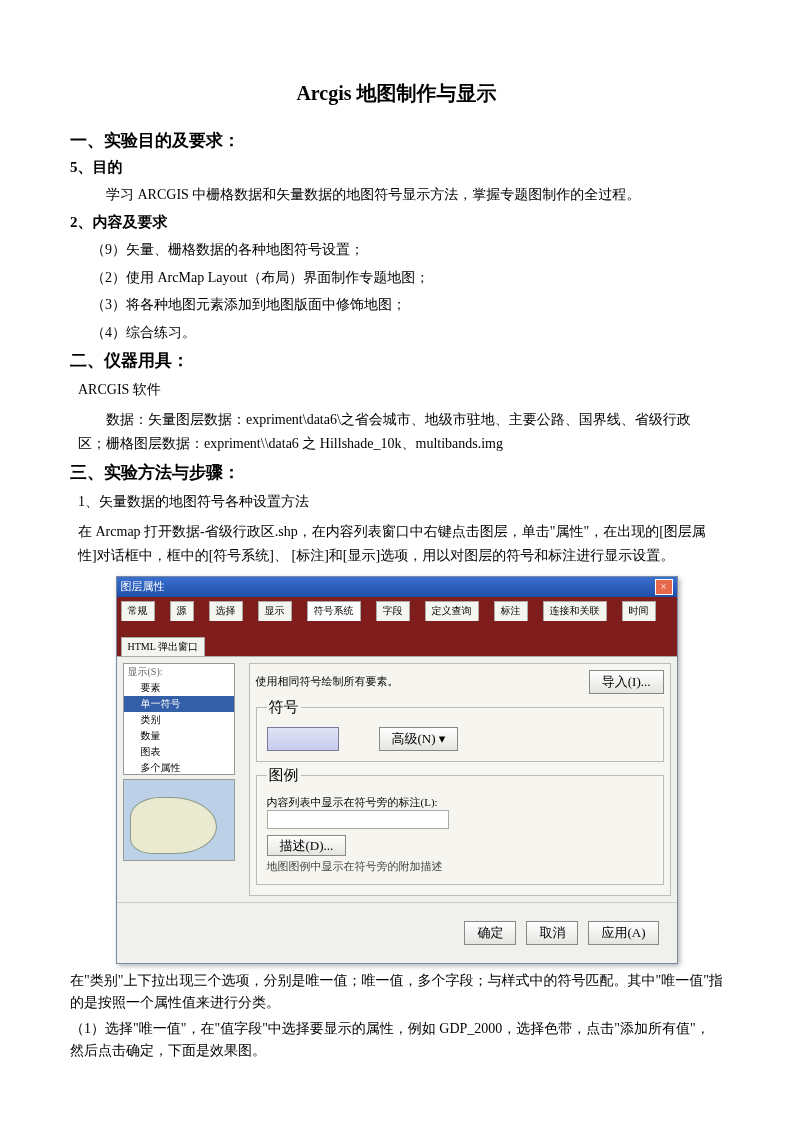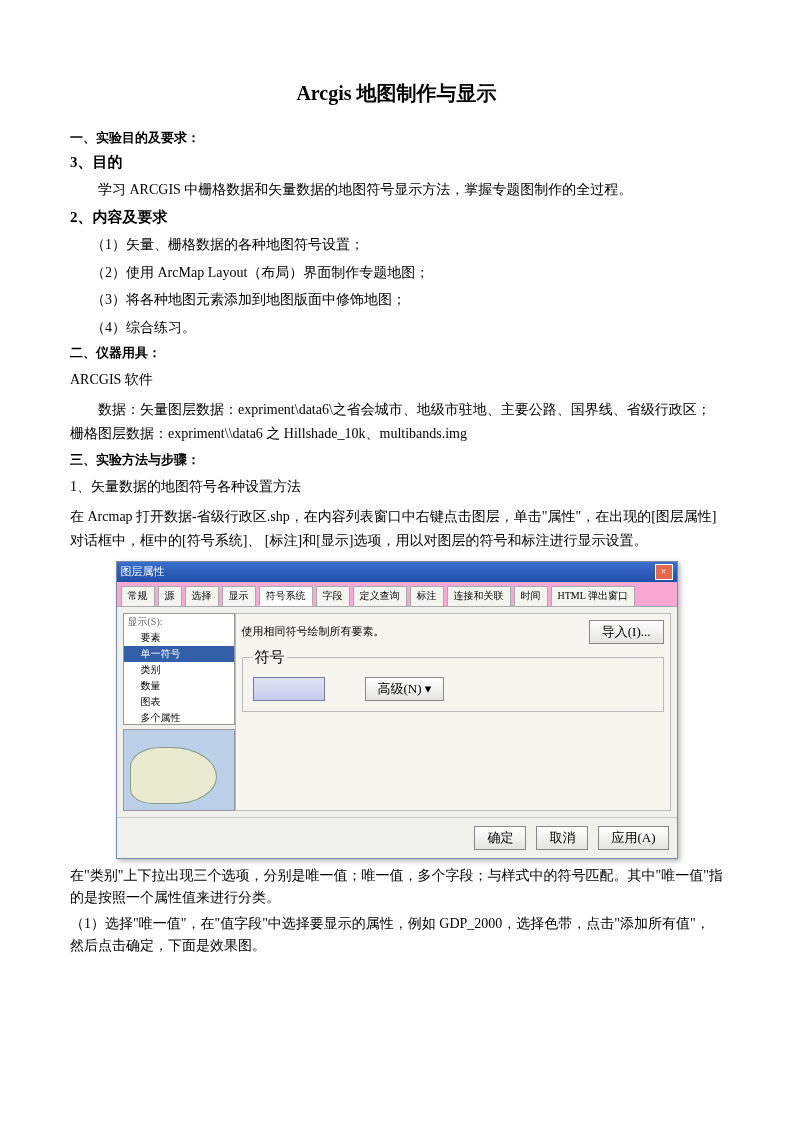--- a/index.html
+++ b/index.html
@@ -1,62 +1,62 @@
 <!DOCTYPE html>
 <html><head>
 <meta charset="utf-8">
 <style>
 body{margin:0;background:#fff;font-family:"SimSun","宋体",serif;font-size:14px;color:#000;width:793px}
 .page{padding:80px 70px 40px 70px}
 .title{text-align:center;font-weight:bold;font-size:20px;margin-bottom:22px}
-h2.sec{font-size:13px;font-weight:bold;margin:4px 0}
+h2.sec{font-size:17px;font-weight:bold;margin:4px 0}
 h3.sub{font-size:15px;font-weight:bold;margin:6px 0}
-p{margin:6px 0;line-height:1.7}
+p{margin:6px 8px;line-height:1.7}
 .indent{text-indent:2em}
 .items p{margin:4px 0;text-indent:1.5em}
 .dialog-wrap{display:flex;justify-content:center;margin:8px 0 6px}
 .dialog{width:560px;border:1px solid #7a8aa3;background:#ece9d8;box-shadow:2px 2px 5px rgba(0,0,0,0.3);font-family:Liberation Serif, serif;font-size:11px}
 .dlg-title{height:20px;background:linear-gradient(to bottom,#3a6fcf,#1f4fa8);color:#fff;display:flex;justify-content:space-between;align-items:center;padding:0 4px;font-size:11px}
 .dlg-close{width:16px;height:14px;background:#e7694b;border:1px solid #fff;display:flex;justify-content:center;color:#fff;align-items:center;font-size:10px;line-height:1}
-.tabs{display:flex;gap:4px;padding:4px 4px 0 4px;background:#f9a8d4;border-bottom:1px solid #aaa;flex-wrap:wrap;font-size:10px}
+.tabs{display:flex;gap:16px;padding:4px 4px 0 4px;background:#7f1d1d;border-bottom:1px solid #aaa;flex-wrap:wrap;font-size:10px}
 .tab{padding:2px 6px;border:1px solid #aaa;border-bottom:none;background:#f5f5f0;margin-right:-1px;cursor:default;white-space:nowrap}
 .tab.active{background:#fff;border-bottom:1px solid #fff;position:relative;z-index:1}
-.dlg-body{display:flex;padding:6px;gap:0;background:#f0f0ec}
+.dlg-body{display:flex;padding:6px;gap:14px;background:#f0f0ec}
 .left-col{width:112px;display:flex;flex-direction:column;gap:4px}
 .listbox{border:1px solid #999;background:#fff;height:110px;font-size:10px}
 .lb-head{color:#666;padding:1px 4px}
 .lb-item{padding:1px 17px}
 .lb-item.sel{background:#335ea8;color:#fff}
 .mapprev{border:1px solid #999;background:#fff;height:80px;position:relative;overflow:hidden}
 .sea{position:absolute;inset:0;background:#bcd0e7}
 .land{position:absolute;bottom:6px;left:6px;width:85px;height:55px;background:#e9ead0;border:1px solid #8a9a8a;border-radius:40% 60% 55% 30%}
 .right-col{flex:1;border:1px solid #bbb;background:#f6f5ef;padding:6px}
 .rc-top{display:flex;justify-content:space-between;align-items:center;font-size:11px;margin-bottom:1px}
 .btn{border:1px solid #888;background:linear-gradient(#fff,#e4e4e0);padding:2px 12px;font-size:13px;cursor:default}
 fieldset{border:1px solid #bbb;margin:4px 0;padding:10px 10px;font-size:11px}
 legend{font-size:15px}
 .swatch-row{display:flex;align-items:flex-start;gap:40px}
 .swatch{width:70px;height:22px;background:linear-gradient(#e0e3f3,#c6cbef);border:1px solid #7a7a9a}
 .input{border:1px solid #aaa;background:#fff;height:17px;width:180px;display:inline-block}
 .desc-block{margin-top:6px}
-.dlg-footer{display:flex;justify-content:flex-end;gap:10px;padding:8px;border-top:1px solid #ccc;background:#f0f0ec}
+.dlg-footer{display:flex;justify-content:flex-end;gap:10px;padding:18px;border-top:1px solid #ccc;background:#f0f0ec}
 .after-text p{margin:3px 0;line-height:1.6}
 </style>
 </head>
 <body>
 
 <div class="page">
   <div class="title">Arcgis 地图制作与显示</div>
 
   <h2 class="sec">一、实验目的及要求：</h2>
-  <h3 class="sub">3、目的</h3>
+  <h3 class="sub">5、目的</h3>
   <p class="indent">学习 ARCGIS 中栅格数据和矢量数据的地图符号显示方法，掌握专题图制作的全过程。</p>
   <h3 class="sub">2、内容及要求</h3>
   <div class="items">
-    <p>（1）矢量、栅格数据的各种地图符号设置；</p>
+    <p>（9）矢量、栅格数据的各种地图符号设置；</p>
     <p>（2）使用 ArcMap Layout（布局）界面制作专题地图；</p>
     <p>（3）将各种地图元素添加到地图版面中修饰地图；</p>
     <p>（4）综合练习。</p>
   </div>
 
   <h2 class="sec">二、仪器用具：</h2>
   <p>ARCGIS 软件</p>
   <p class="indent">数据：矢量图层数据：expriment\data6\之省会城市、地级市驻地、主要公路、国界线、省级行政区；栅格图层数据：expriment\\data6 之 Hillshade_10k、multibands.img</p>
 
   <h2 class="sec">三、实验方法与步骤：</h2>
@@ -103,20 +103,29 @@
             <span>使用相同符号绘制所有要素。</span>
             <span class="btn">导入(I)...</span>
           </div>
           <fieldset>
             <legend>符号</legend>
             <div class="swatch-row">
               <div class="swatch"></div>
               <span class="btn">高级(N)  ▾</span>
             </div>
           </fieldset>
+          <fieldset>
+            <legend>图例</legend>
+            <div>内容列表中显示在符号旁的标注(L):</div>
+            <div class="input"></div>
+            <div class="desc-block">
+              <span class="btn">描述(D)...</span>
+              <div style="margin-top:4px;color:#444">地图图例中显示在符号旁的附加描述</div>
+            </div>
+          </fieldset>
         </div>
       </div>
       <div class="dlg-footer">
         <span class="btn">确定</span>
         <span class="btn">取消</span>
         <span class="btn">应用(A)</span>
       </div>
     </div>
   </div>
 

